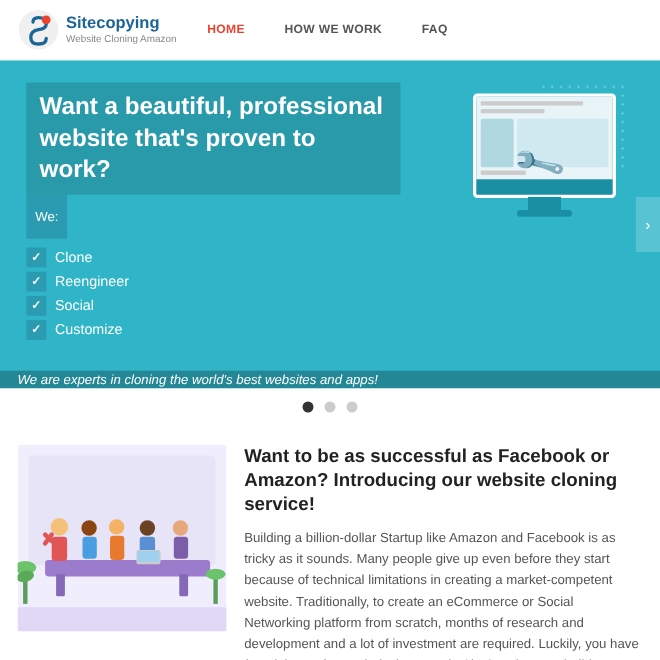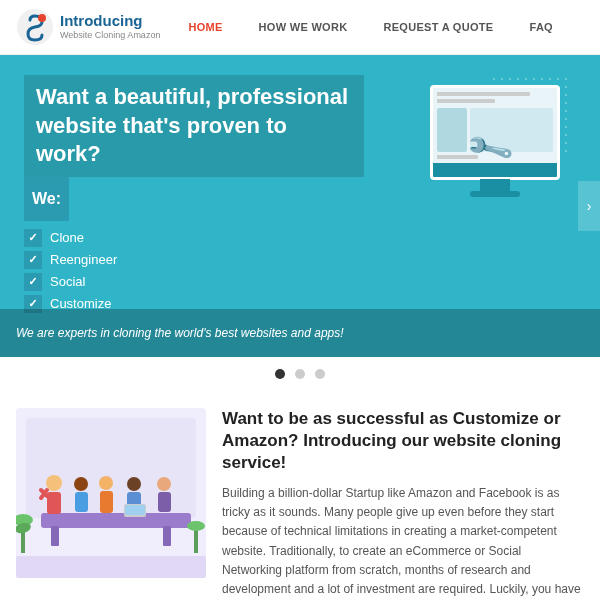--- a/index.html
+++ b/index.html
@@ -81,22 +81,22 @@
       color: #fff;
       background: rgba(0,0,0,0.15);
       display: inline-block;
       padding: 8px 12px;
       line-height: 1.3;
       max-width: 340px;
     }
     .we-label {
       background: #2a9bb0;
       color: #fff;
-      font-size: 16px;
-      font-weight: bold;
+      font-size: 12px;
+      font-weight: normal;
       display: inline-block;
       padding: 13px 8px;
       margin-bottom: 8px;
     }
     .checklist {
       list-style: none;
       margin-left: 0;
     }
     .checklist li {
       color: #fff;
@@ -122,21 +122,21 @@
     }
     .hero-bottom-bar {
       position: absolute;
       bottom: 0;
       left: 0;
       right: 0;
       background: rgba(0,0,0,0.25);
       color: #fff;
       font-size: 12px;
       font-style: italic;
-      padding: 17px 16px;
+      padding: 1px 16px;
     }
     .hero-right-arrow {
       position: absolute;
       right: 0;
       top: 50%;
       transform: translateY(-50%);
       background: rgba(255,255,255,0.2);
       color: #fff;
       width: 22px;
       height: 50px;
@@ -287,29 +287,28 @@
 <header class="header">
   <div class="logo-area">
     <svg class="logo-icon" viewBox="0 0 38 38">
       <circle cx="19" cy="19" r="18" fill="#f0f0f0"></circle>
 
       <path d="M14 12 Q14 8 19 8 Q26 8 26 14 Q26 18 19 19 Q12 20 12 26 Q12 32 19 32 Q26 32 26 27" stroke="#1a6496" stroke-width="3" fill="none" stroke-linecap="round"></path>
 
       <circle cx="26" cy="10" r="4" fill="#e8432d"></circle>
     </svg>
     <div class="logo-text-area">
-      <span class="logo-name">Introducing</span>
+      <span class="logo-name">Sitecopying</span>
       <span class="logo-sub">Website Cloning Amazon</span>
     </div>
   </div>
   <nav class="nav-top">
     <div class="nav-row1">
       <a class="nav-item active">HOME</a>
       <a class="nav-item">HOW WE WORK</a>
-      <a class="nav-item">REQUEST A QUOTE</a>
       <a class="nav-item">FAQ</a>
     </div>
   </nav>
 </header>
 
 <section class="hero">
   
   <div class="hero-illustration">
     <div class="dots-pattern"></div>
     <div class="monitor">
@@ -407,16 +406,16 @@
       <ellipse cx="7" cy="120" rx="8" ry="5" fill="#5aaa5a" transform="rotate(-15 7 120)"></ellipse>
 
       <rect x="178" y="115" width="4" height="30" fill="#5a9e5a"></rect>
       <ellipse cx="180" cy="118" rx="9" ry="5" fill="#6bc46b"></ellipse>
 
       <rect x="0" y="148" width="190" height="22" fill="#e0d8f5" rx="2"></rect>
     </svg>
   </div>
 
   <div class="content-text">
-    <h2 class="section-heading">Want to be as successful as Customize or Amazon? Introducing our website cloning service!</h2>
+    <h2 class="section-heading">Want to be as successful as Facebook or Amazon? Introducing our website cloning service!</h2>
     <p class="section-body">Building a billion-dollar Startup like Amazon and Facebook is as tricky as it sounds. Many people give up even before they start because of technical limitations in creating a market-competent website. Traditionally, to create an eCommerce or Social Networking platform from scratch, months of research and development and a lot of investment are required. Luckily, you have found the perfect technical partner in SiteCopying. We build</p>
   </div>
 </section>
 
 </body></html>

